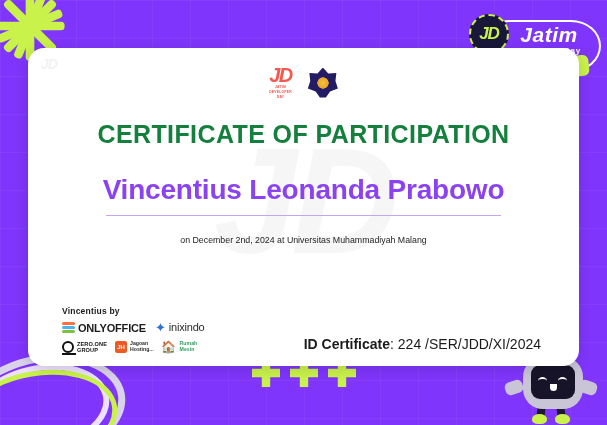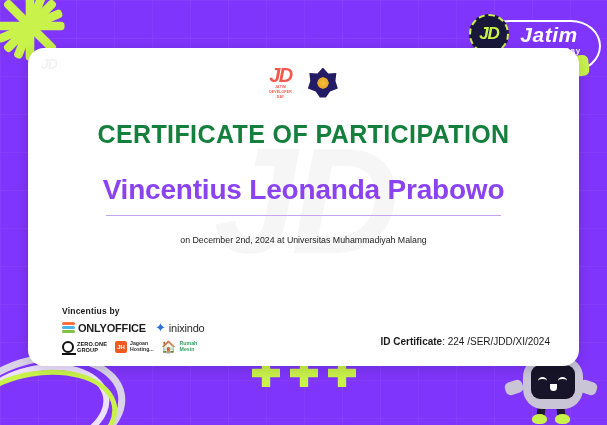--- a/index.html
+++ b/index.html
@@ -419,21 +419,20 @@
     display: flex;
     align-items: center;
     gap: 9px;
   }
   .sponsor-row.row2 {
     margin-top: 7px;
     gap: 8px;
   }
   .sp {
     display: flex;
-    align-items: center;
     gap: 3px;
   }
   .sp-onlyoffice-mark {
     width: 13px; height: 12px;
     position: relative;
   }
   .sp-onlyoffice-mark i {
     position: absolute;
     left: 0; width: 13px; height: 3.2px;
     border-radius: 2px;
@@ -503,23 +502,23 @@
   }
   .sp-rumahmesin-text {
     font-size: 5.2px;
     font-weight: bold;
     color: #2F9E5E;
     line-height: 1.15;
   }
 
   .cert-id {
     position: absolute;
-    right: 29px;
+    right: 38px;
     top: 288px;
-    font-size: 10px;
+    font-size: 14px;
     color: #1b1b1b;
     white-space: nowrap;
   }
   .cert-id b { font-weight: bold; }
 </style>
 </head>
 <body>
 
 <div id="stage">
 

